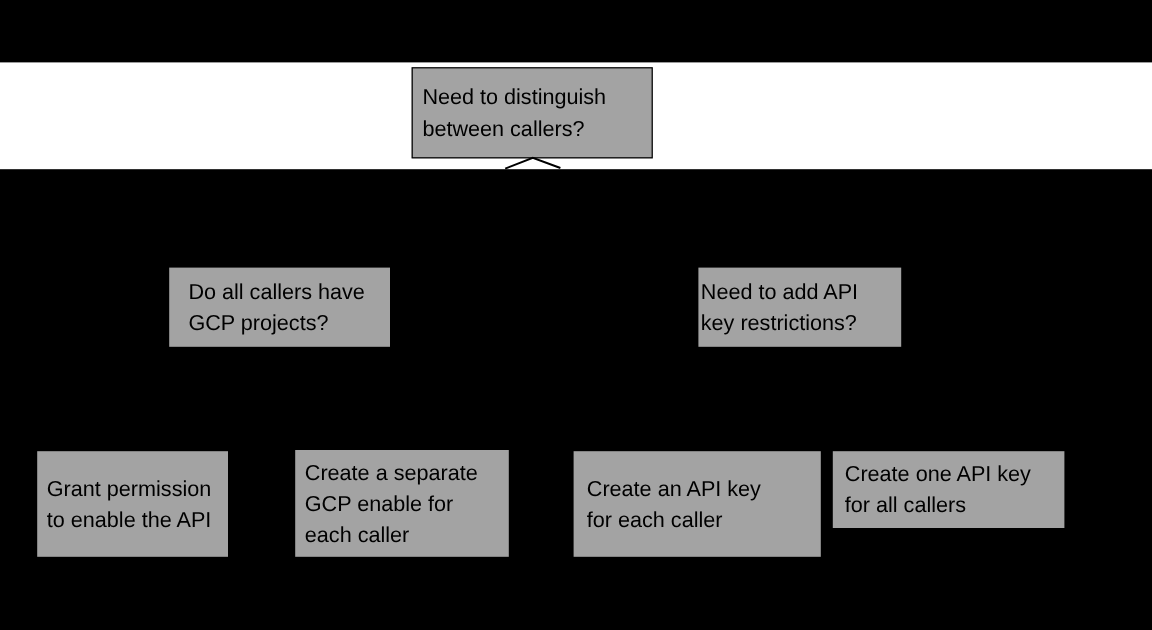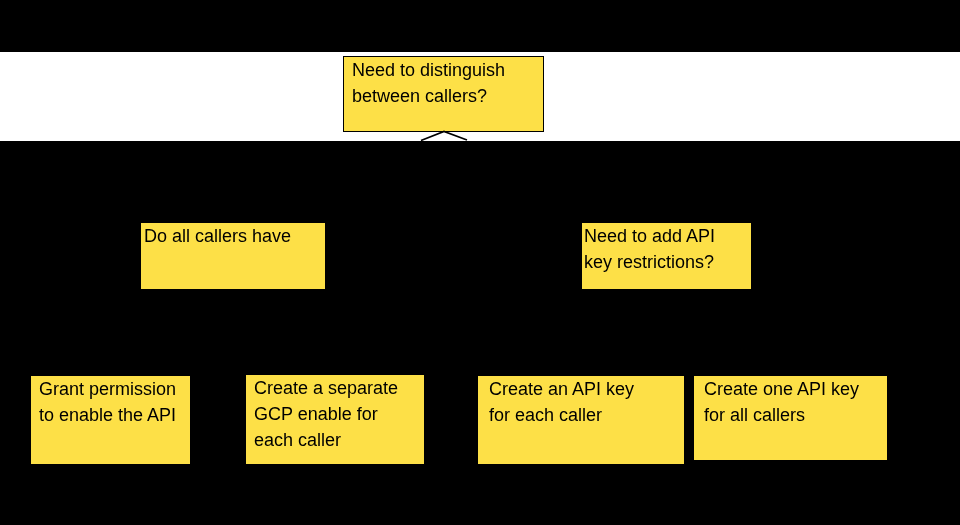--- a/index.html
+++ b/index.html
@@ -19,45 +19,45 @@
   .band {
     position: absolute;
     left: 0;
     top: 52px;
     width: 960px;
     height: 89px;
     background: #ffffff;
   }
   .node {
     position: absolute;
-    background: #fde047;
+    background: #a3a3a3;
     color: #000000;
     display: flex;
     flex-direction: column;
-    justify-content: flex-start;
+    justify-content: center;
     font-size: 18px;
     line-height: 26px;
     box-sizing: border-box;
     text-align: left;
   }
   .node span {
     display: block;
     white-space: nowrap;
   }
   .node-root {
     left: 343px; top: 56px; width: 201px; height: 76px;
     border: 1.5px solid #000000;
     padding-left: 8px;
   }
-  .node-branch-left  { left: 141px; top: 223px; width: 184px; height: 66px; padding-left: 3px; }
+  .node-branch-left  { left: 141px; top: 223px; width: 184px; height: 66px; padding-left: 16px; }
   .node-branch-right { left: 582px; top: 223px; width: 169px; height: 66px; padding-left: 2px; }
   .node-outcome-1 { left: 31px;  top: 376px; width: 159px; height: 88px; padding-left: 8px; }
   .node-outcome-2 { left: 246px; top: 375px; width: 178px; height: 89px; padding-left: 8px; }
   .node-outcome-3 { left: 478px; top: 376px; width: 206px; height: 88px; padding-left: 11px; }
-  .node-outcome-4 { left: 694px; top: 376px; width: 193px; height: 84px; padding-left: 10px; }
+  .node-outcome-4 { left: 694px; top: 376px; width: 193px; height: 64px; padding-left: 10px; }
   .chevron {
     position: absolute;
     left: 417px;
     top: 130px;
   }
 </style>
 </head>
 <body>
 
 <div class="canvas">
@@ -68,20 +68,21 @@
     <span>Need to distinguish</span>
     <span>between callers?</span>
   </div>
 
   <svg class="chevron" width="54" height="12" viewBox="0 0 54 12">
     <polyline points="4,10.5 27,1.5 50,10" fill="none" stroke="#000000" stroke-width="1.7"></polyline>
   </svg>
 
   <div class="node node-branch-left" aria-label="Do all callers have GCP projects?">
     <span>Do all callers have</span>
+    <span>GCP projects?</span>
   </div>
 
   <div class="node node-branch-right" aria-label="Need to add API key restrictions?">
     <span>Need to add API</span>
     <span>key restrictions?</span>
   </div>
 
   <div class="node node-outcome-1" aria-label="Grant permission to enable the API">
     <span>Grant permission</span>
     <span>to enable the API</span>

